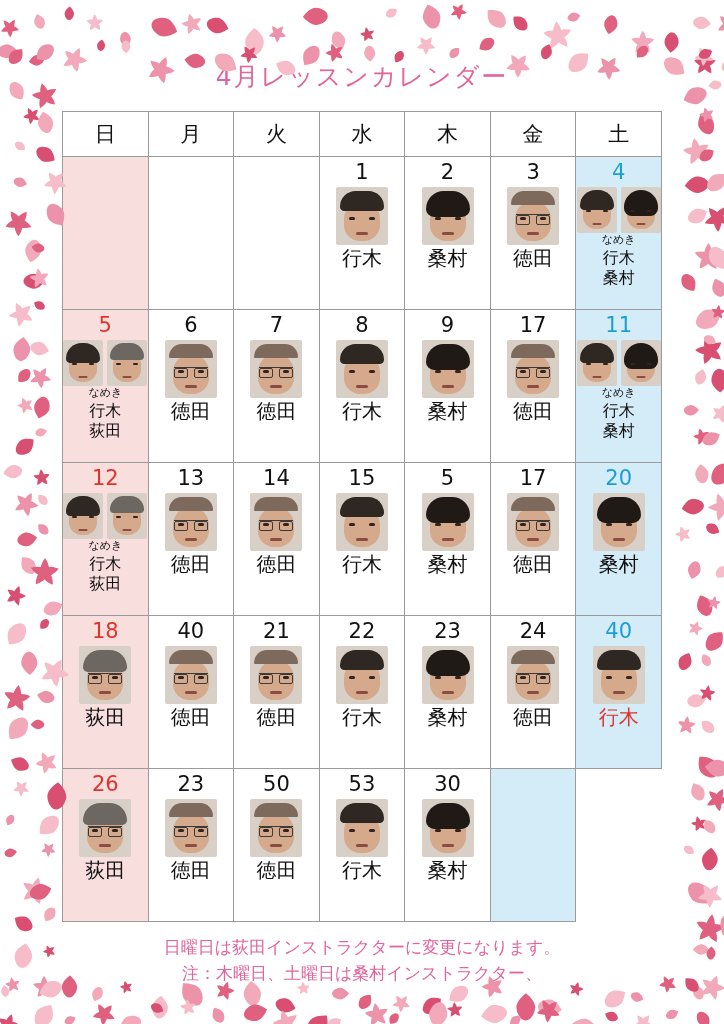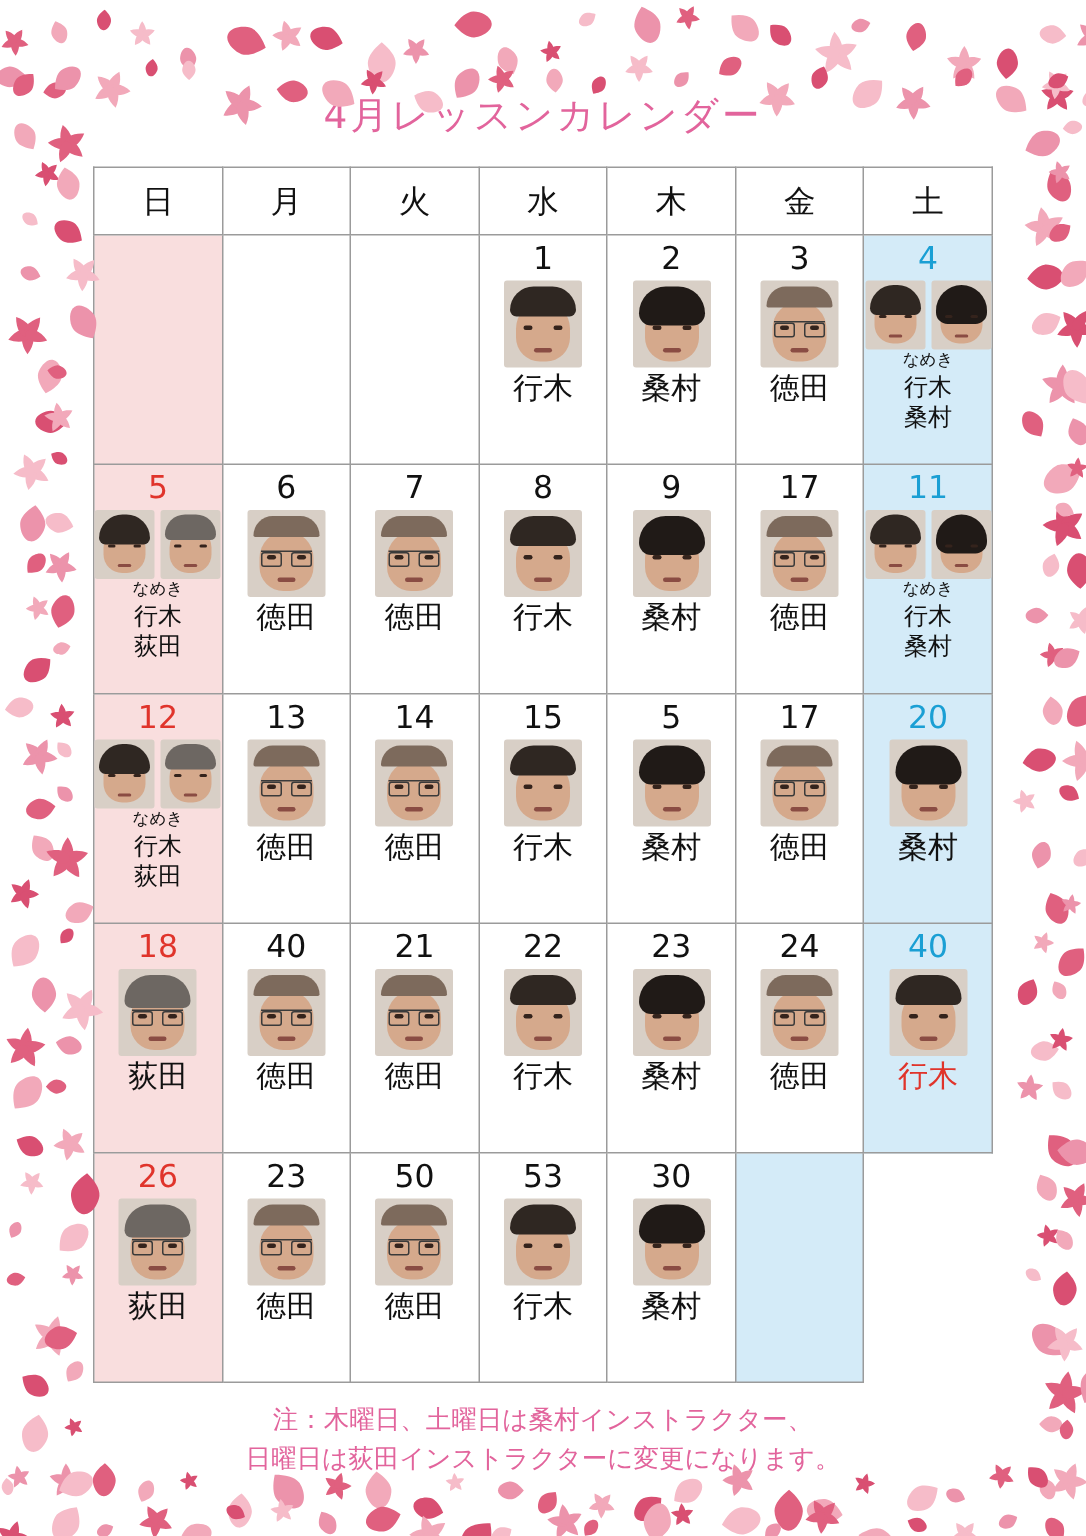--- a/index.html
+++ b/index.html
@@ -2369,17 +2369,17 @@
             </div>
           </td>
           <td class="sat-col">
             <div class="cell"></div>
           </td>
         </tr>
       </tbody>
   </table>
 
   <div class="footnote">
+    <div>日曜日は荻田インストラクターに変更になります。</div>
     <div>注：木曜日、土曜日は桑村インストラクター、</div>
-    <div>日曜日は荻田インストラクターに変更になります。</div>
   </div>
 
 </div>
 
 </body></html>

